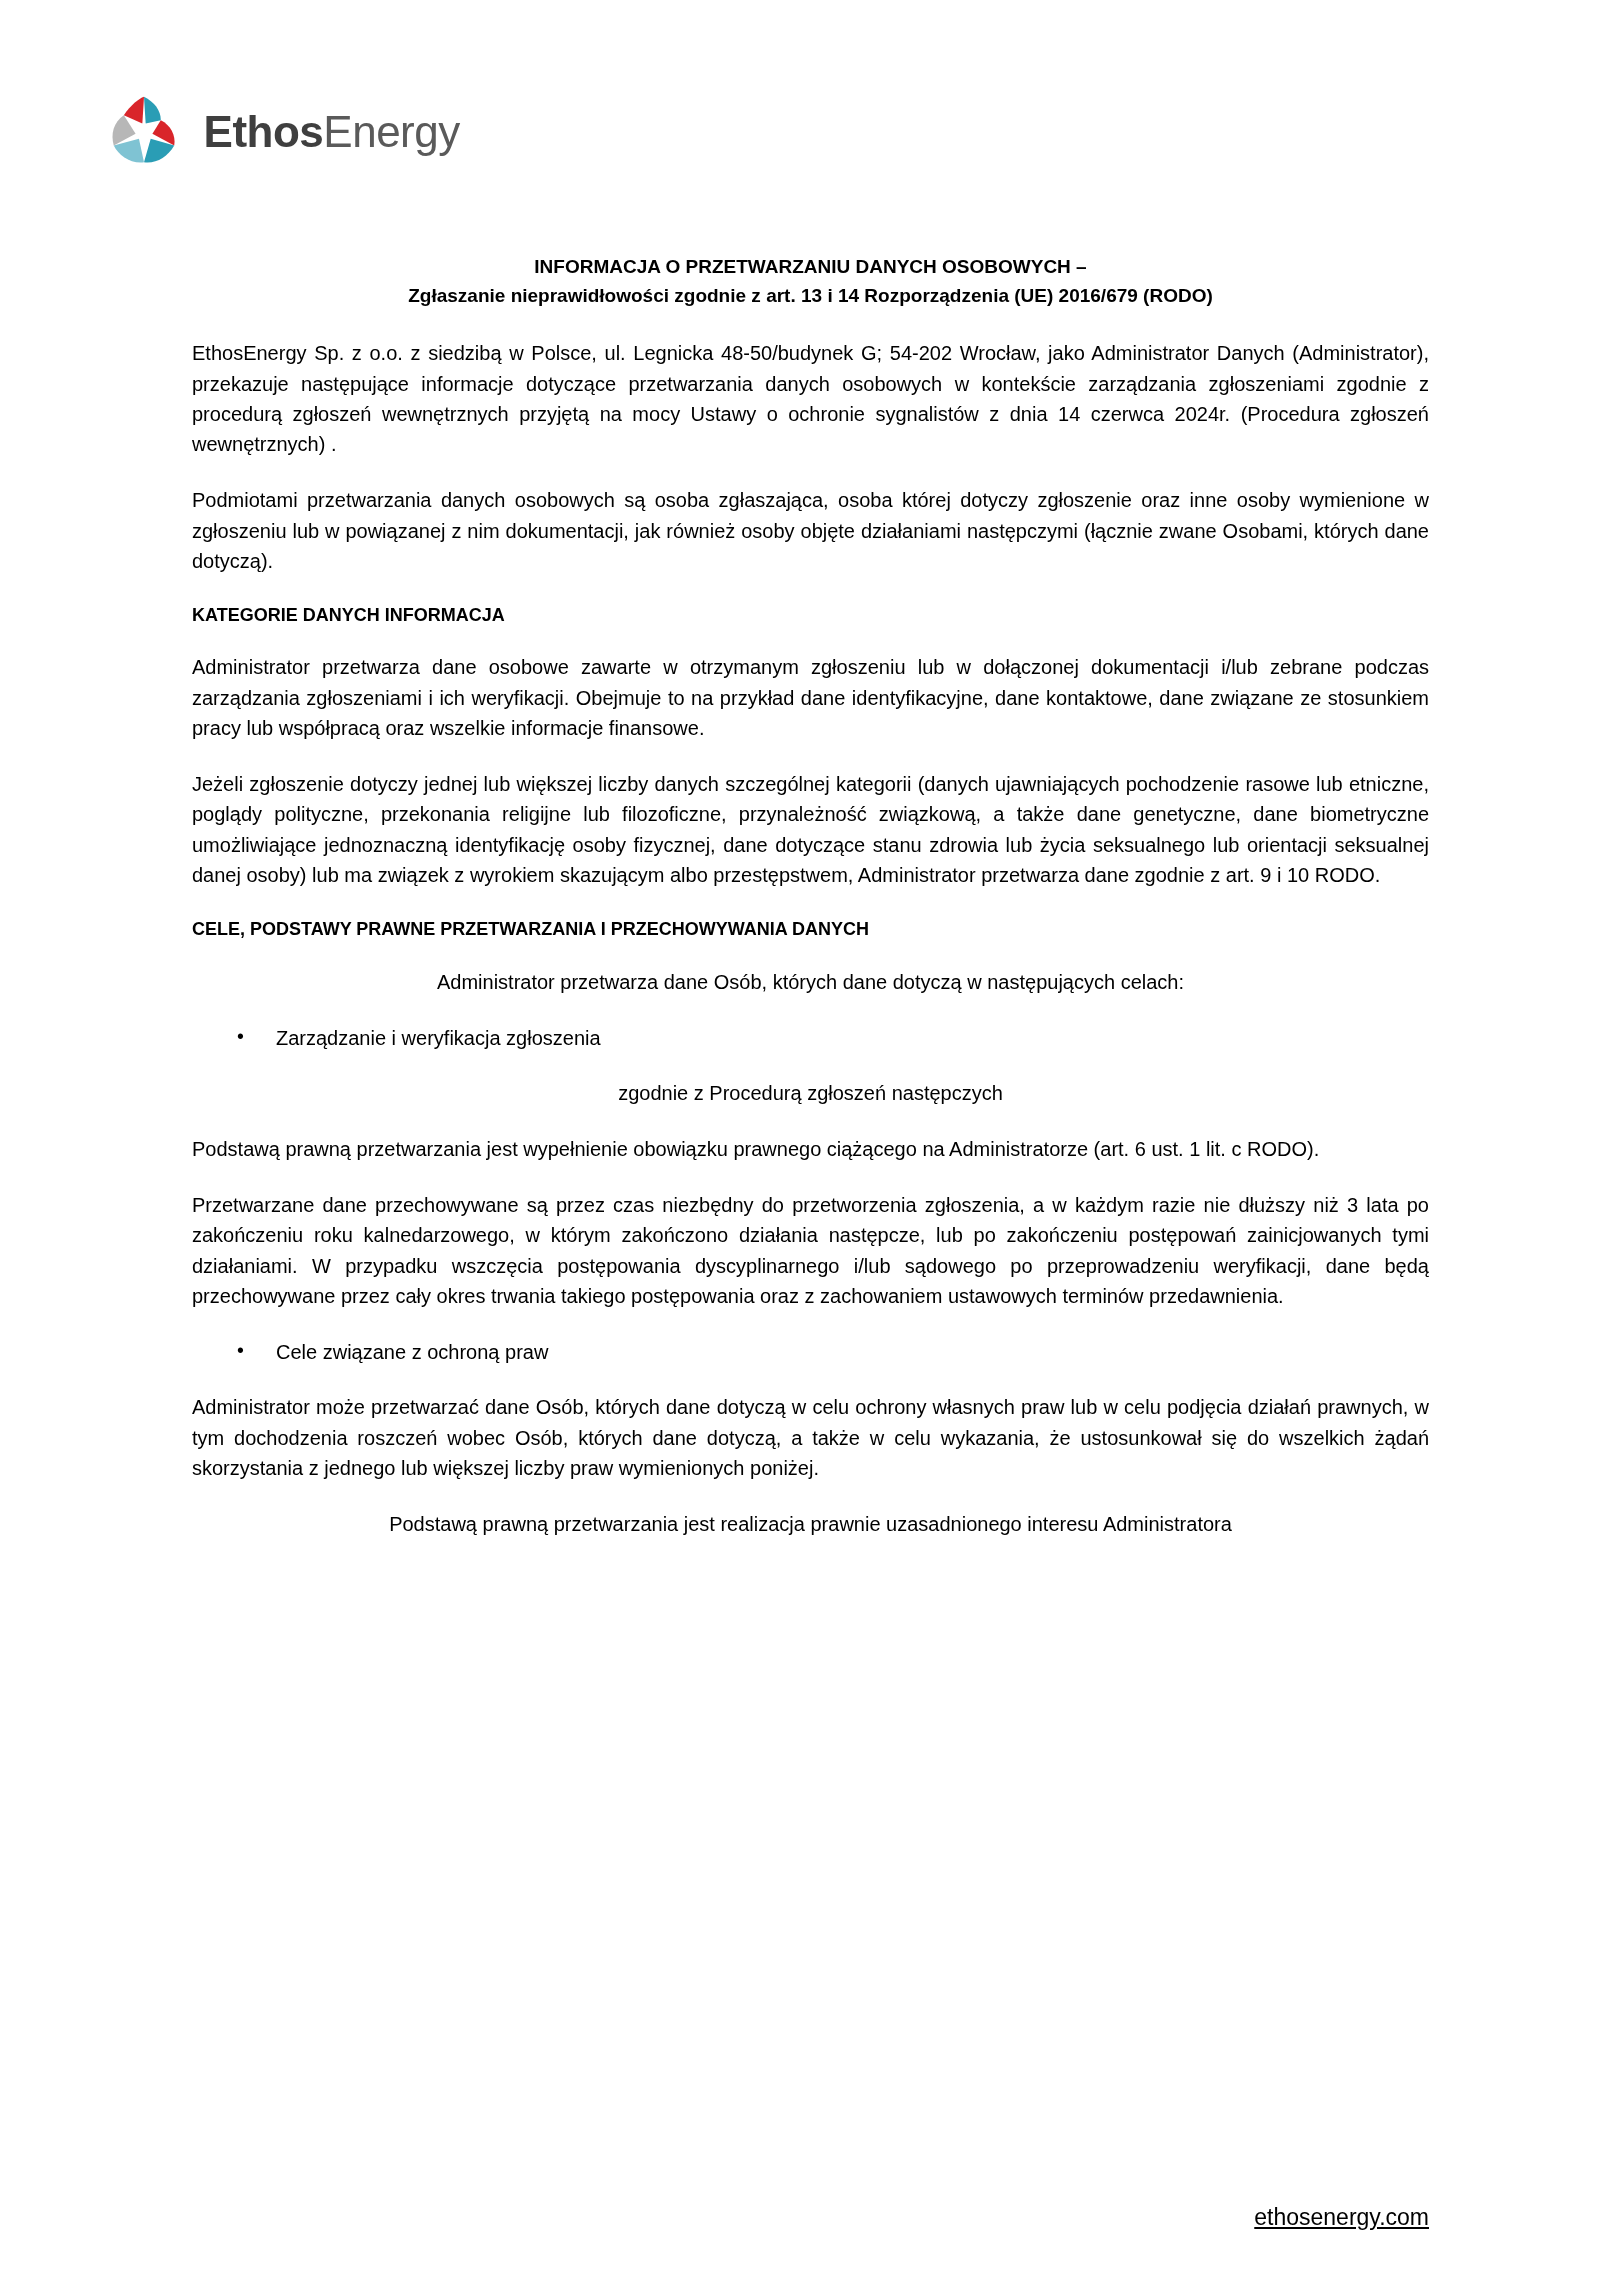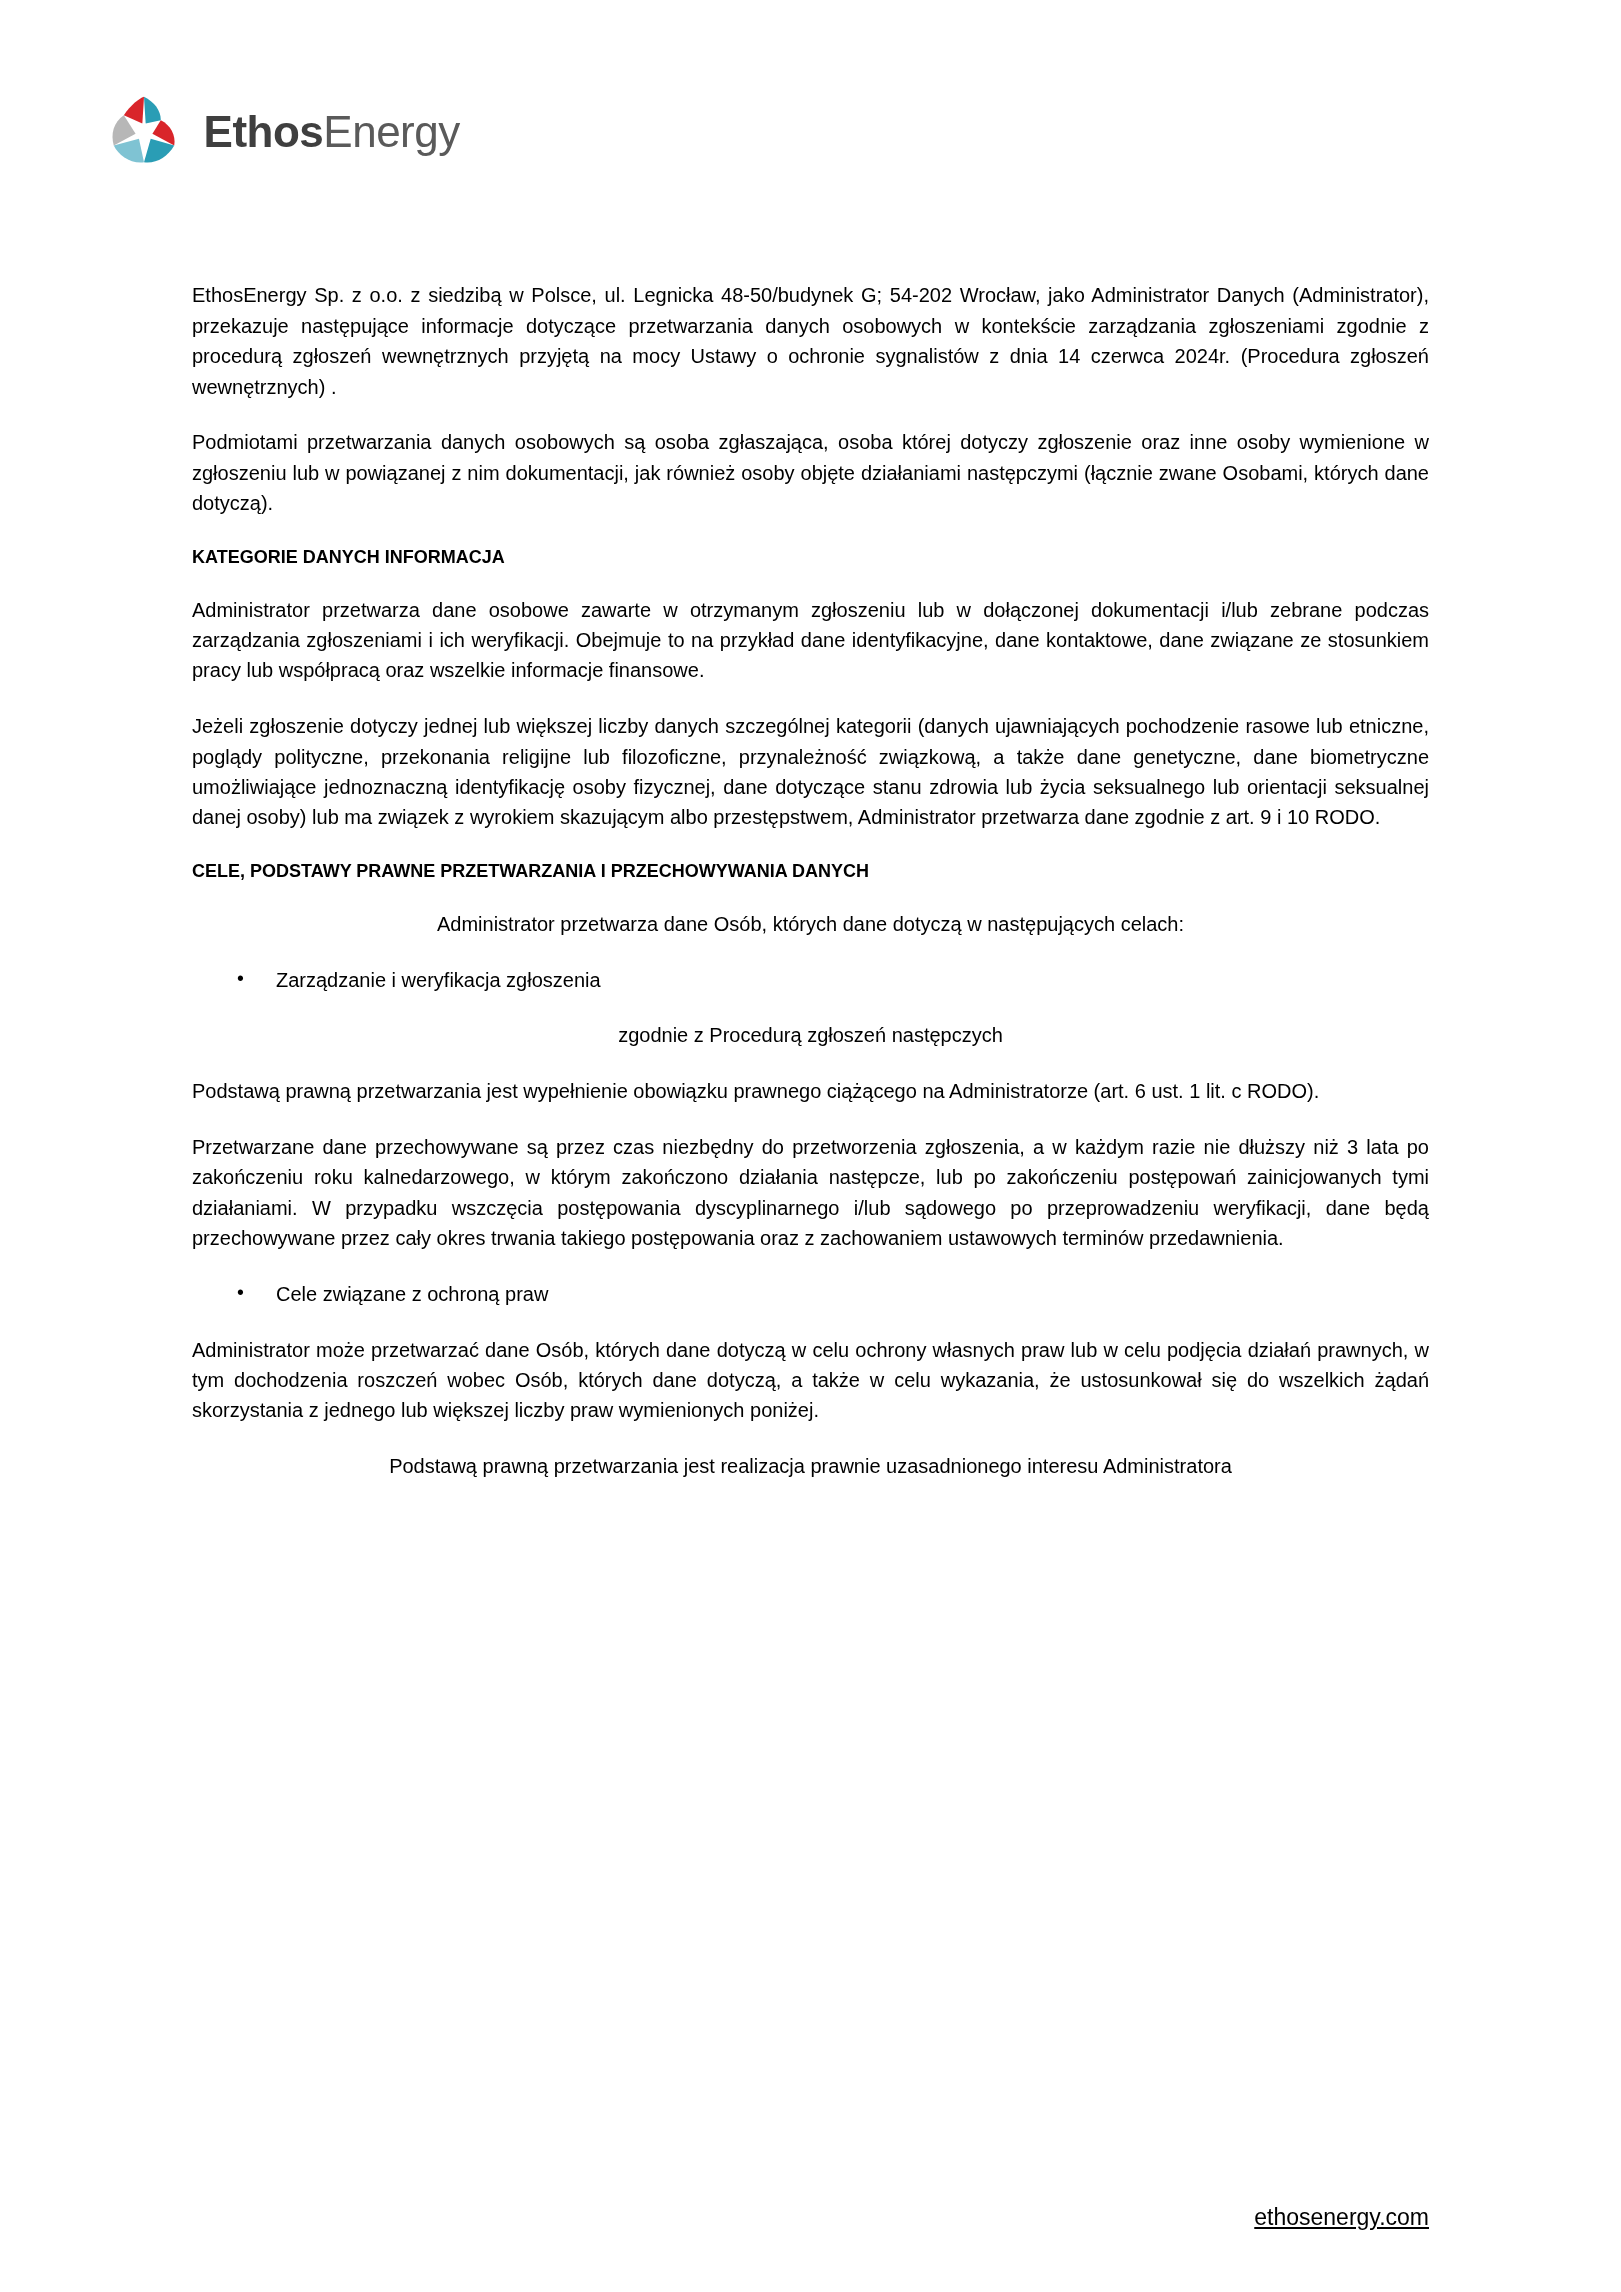--- a/index.html
+++ b/index.html
@@ -134,20 +134,22 @@
       </svg>
     </div>
     <div class="logo-text">
       <span class="ethos">Ethos</span><span class="energy">Energy</span>
     </div>
   </div>
 
   <div class="doc">
 
     <div class="title">
+      <div>INFORMACJA O PRZETWARZANIU DANYCH OSOBOWYCH –</div>
+      <div>Zgłaszanie nieprawidłowości zgodnie z art. 13 i 14  Rozporządzenia (UE) 2016/679 (RODO)</div>
     </div>
 
     <p class="body">EthosEnergy Sp. z o.o. z siedzibą w Polsce, ul. Legnicka 48-50/budynek G; 54-202 Wrocław, jako Administrator Danych (Administrator), przekazuje następujące informacje dotyczące przetwarzania danych osobowych w kontekście zarządzania zgłoszeniami zgodnie z procedurą zgłoszeń wewnętrznych przyjętą na mocy Ustawy o ochronie sygnalistów z dnia 14 czerwca 2024r. (Procedura zgłoszeń wewnętrznych) .</p>
 
     <p class="body">Podmiotami przetwarzania danych osobowych są osoba zgłaszająca, osoba której dotyczy zgłoszenie oraz inne osoby wymienione w zgłoszeniu lub w powiązanej z nim dokumentacji, jak również osoby objęte działaniami następczymi  (łącznie zwane Osobami, których dane dotyczą).</p>
 
     <h2 class="section">KATEGORIE DANYCH INFORMACJA</h2>
 
     <p class="body">Administrator przetwarza dane osobowe zawarte w otrzymanym zgłoszeniu lub w dołączonej dokumentacji i/lub zebrane podczas zarządzania zgłoszeniami i ich weryfikacji. Obejmuje to na przykład dane identyfikacyjne, dane kontaktowe, dane związane ze stosunkiem pracy lub współpracą oraz wszelkie informacje finansowe.</p>
 

